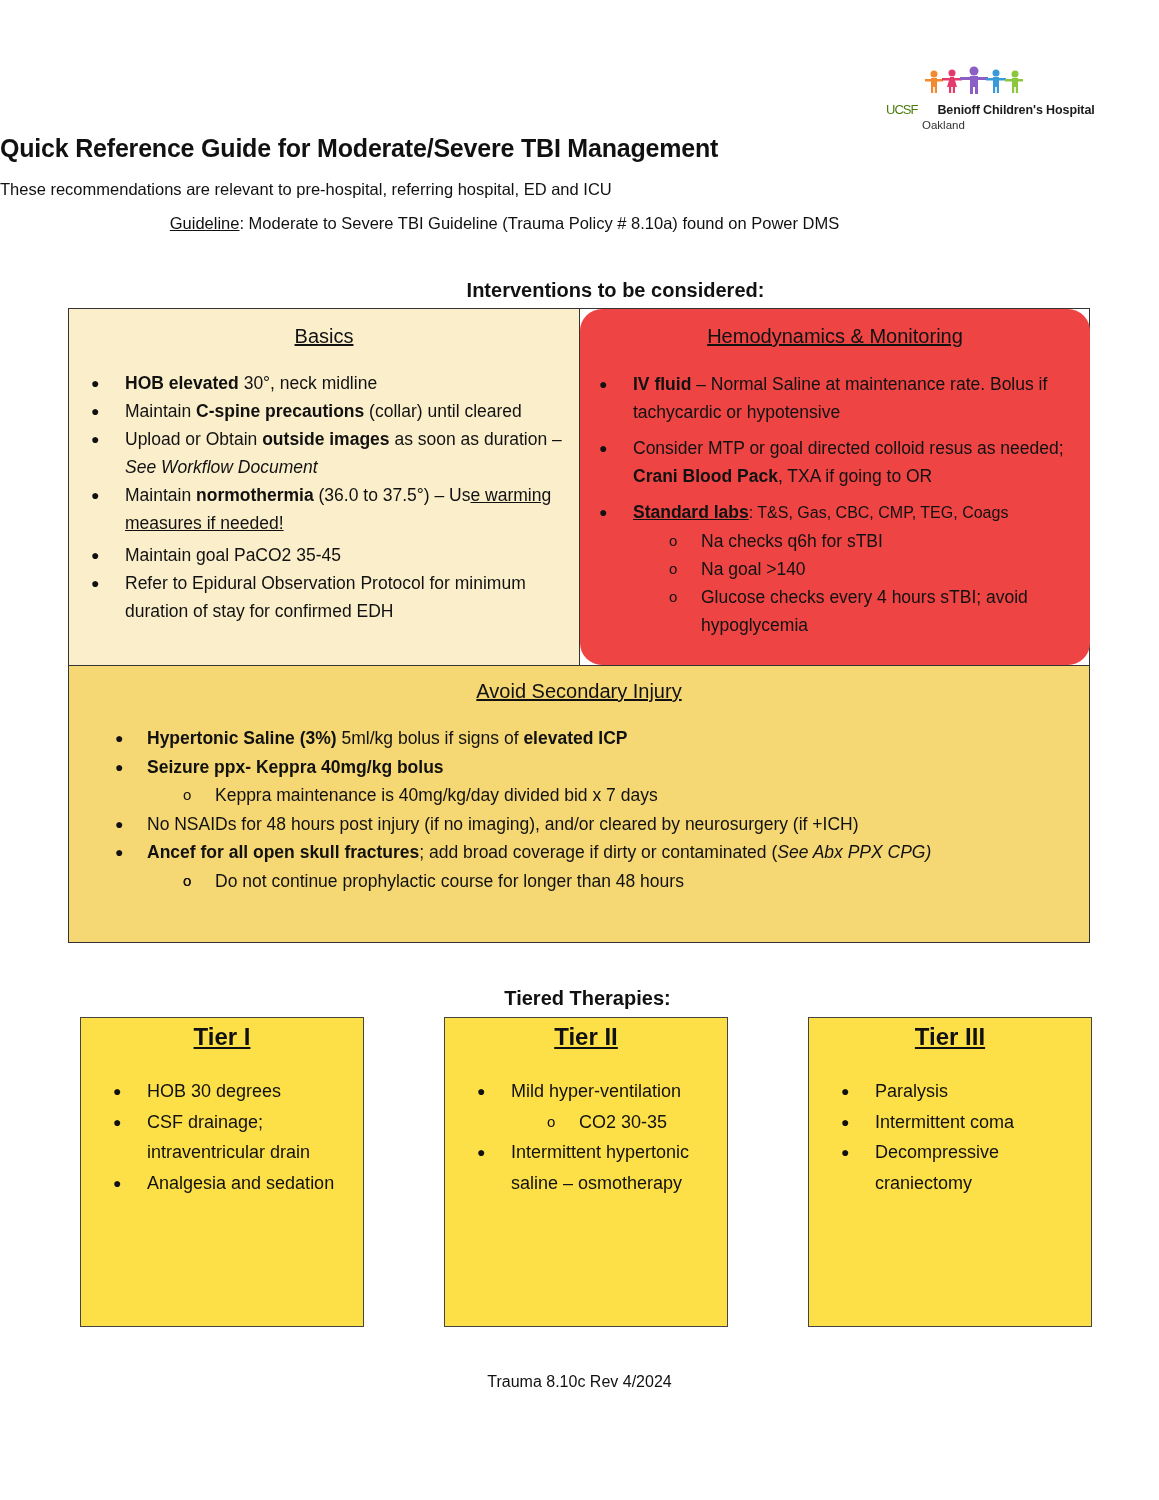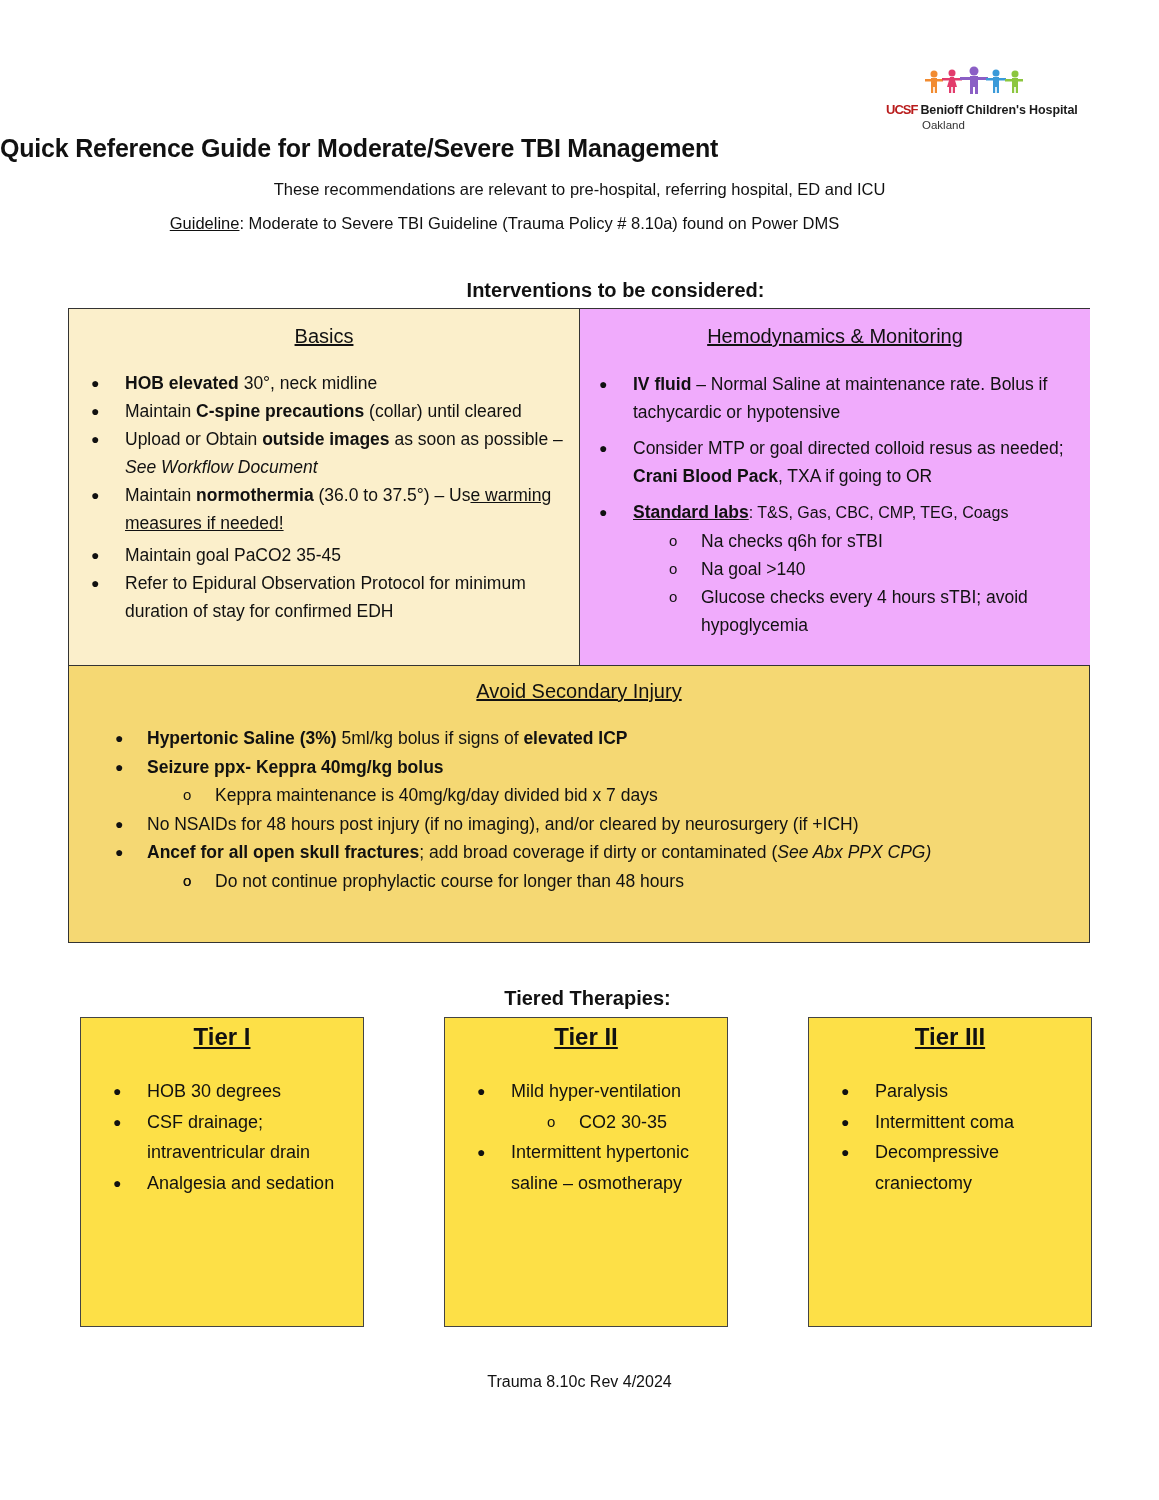--- a/index.html
+++ b/index.html
@@ -4,34 +4,34 @@
 <style>
   html, body { margin: 0; padding: 0; background: #ffffff; }
   body { width: 1159px; height: 1500px; position: relative; overflow: hidden;
          font-family: "Liberation Sans", "DejaVu Sans", sans-serif; color: #111; }
   .abs { position: absolute; }
 
   
   .logo { left: 880px; top: 66px; width: 220px; height: 70px; }
   .logo-figs { position: absolute; left: 42px; top: 0; height: 28px; width: 110px; }
   .logo-line { position: absolute; left: 6px; top: 36px; font-size: 12.5px; font-weight: bold; color: #1b1b1b; white-space: nowrap; letter-spacing: -0.1px; }
-  .logo-ucsf { color: #b91c1c; font-weight: bold; font-size: 13px; letter-spacing: -1px; margin-right: 3px; }
+  .logo-ucsf { color: #4d7c0f; font-weight: normal; font-size: 13px; letter-spacing: -1px; margin-right: 20px; }
   .logo-sub { position: absolute; left: 42px; top: 53px; font-size: 11.5px; color: #333; }
 
   .title { left: 0; width: 1159px; top: 134px; font-size: 25px; font-weight: bold; letter-spacing: -0.2px; }
-  .subtitle { left: 0; width: 1159px; top: 180px; text-align: center; font-size: 16.5px; }
+  .subtitle { left: 0; width: 1159px; top: 180px; font-size: 16.5px; }
   .guideline { left: 0; width: 1009px; top: 214px; text-align: center; font-size: 16.5px; }
   .guideline .u { text-decoration: underline; }
 
   .section-head { left: 0; width: 1159px; top: 279px; text-align: center; font-size: 20px; font-weight: bold; padding-left: 36px; }
 
   
   .grid { left: 68px; top: 308px; width: 1022px; height: 635px; border: 1px solid #333; box-sizing: border-box; }
   .cell-basics { position: absolute; left: 0; top: 0; width: 511px; height: 356px; background: #fbefcb; border-right: 1px solid #333; box-sizing: border-box; }
-  .cell-hemo { position: absolute; left: 511px; top: 0; width: 510px; height: 356px; background: #f0abfc; }
+  .cell-hemo { position: absolute; left: 511px; top: 0; width: 510px; height: 356px; background: #ef4444; border-radius: 22px; }
   .cell-avoid { position: absolute; left: 0; top: 356px; width: 1020px; height: 277px; background: #f5d873; border-top: 1px solid #333; box-sizing: border-box; }
 
   .cell-title { text-align: center; font-size: 20px; font-weight: normal; text-decoration: underline; margin-top: 16px; }
   ul.b { list-style: none; margin: 0; padding: 0; }
   ul.b > li { position: relative; font-size: 17.5px; line-height: 28px; }
   ul.b > li .bul { position: absolute; font-size: 14px; }
   ul.b > li .sub { position: absolute; font-size: 15px; }
   b { font-weight: bold; }
   i { font-style: italic; }
   .ul { text-decoration: underline; }
@@ -115,21 +115,21 @@
 
 <div class="abs section-head">Interventions to be considered:</div>
 
 <div class="abs grid">
 
   <div class="cell-basics">
     <div class="cell-title">Basics</div>
     <ul class="b basics-list">
       <li><span class="bul">●</span><b>HOB elevated</b><span> 30°, neck midline</span></li>
       <li><span class="bul">●</span><span>Maintain </span><b>C-spine precautions</b><span> (collar) until cleared</span></li>
-      <li><span class="bul">●</span><span>Upload or Obtain </span><b>outside images</b><span> as soon as possible – </span><i>See Workflow Document</i></li>
+      <li><span class="bul">●</span><span>Upload or Obtain </span><b>outside images</b><span> as soon as duration – </span><i>See Workflow Document</i></li>
       <li style="margin-bottom:4px"><span class="bul">●</span><span>Maintain </span><b>normothermia</b><span> (36.0 to 37.5°) – Us</span><span class="ul">e warming measures if needed!</span></li>
       <li><span class="bul">●</span><span>Maintain goal PaCO2 35-45</span></li>
       <li><span class="bul">●</span><span>Refer to Epidural Observation Protocol for minimum duration of stay for confirmed EDH</span></li>
     </ul>
   </div>
 
   <div class="cell-hemo">
     <div class="cell-title">Hemodynamics &amp; Monitoring</div>
     <ul class="b hemo-list">
       <li class="sp"><span class="bul">●</span><b>IV fluid</b><span> – Normal Saline at maintenance rate. Bolus if tachycardic or hypotensive</span></li>

